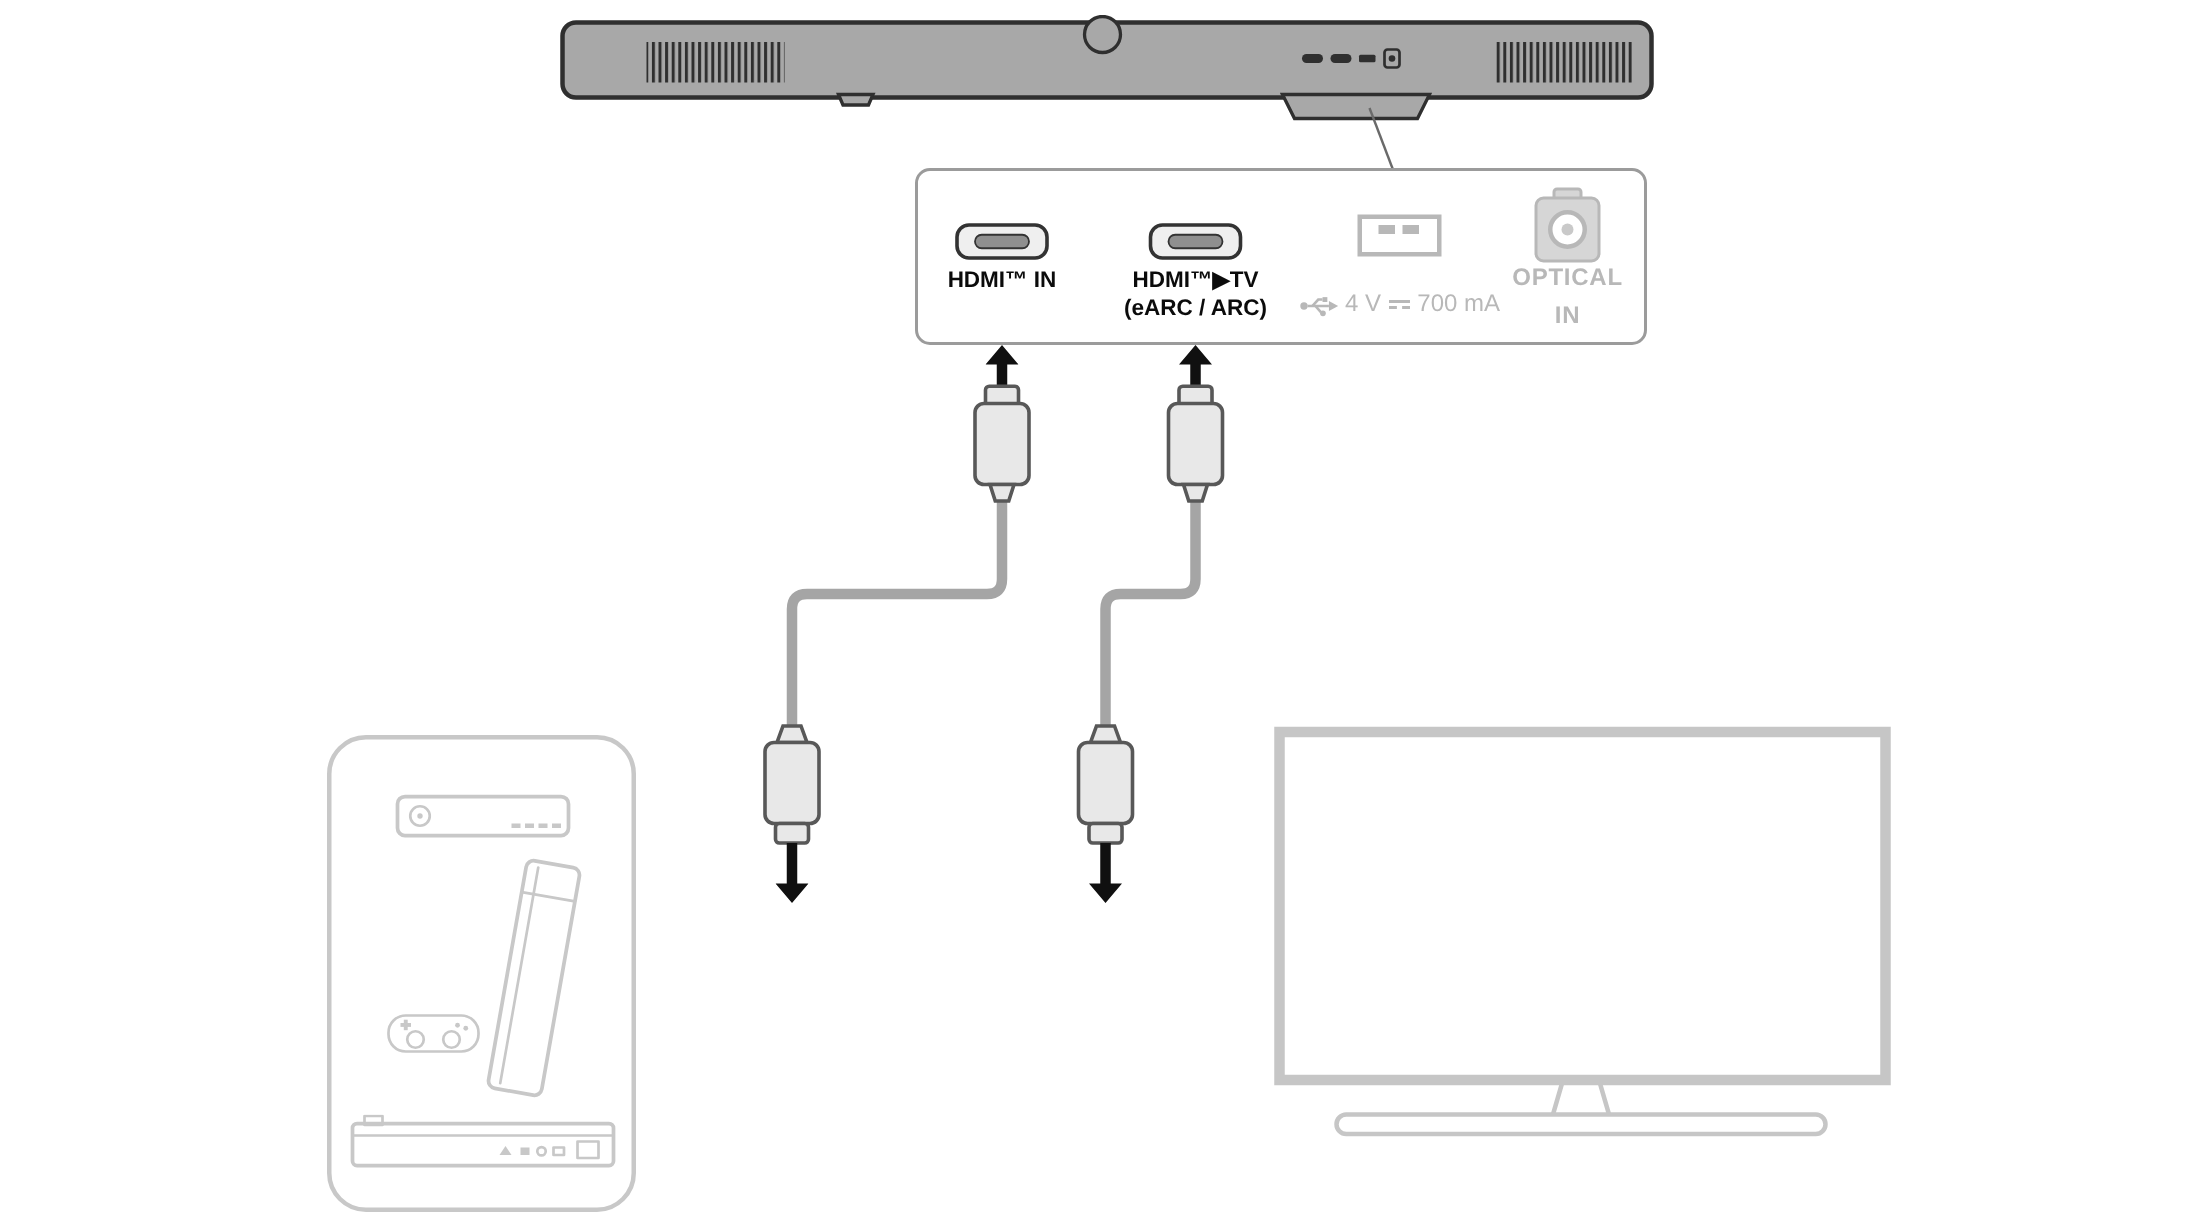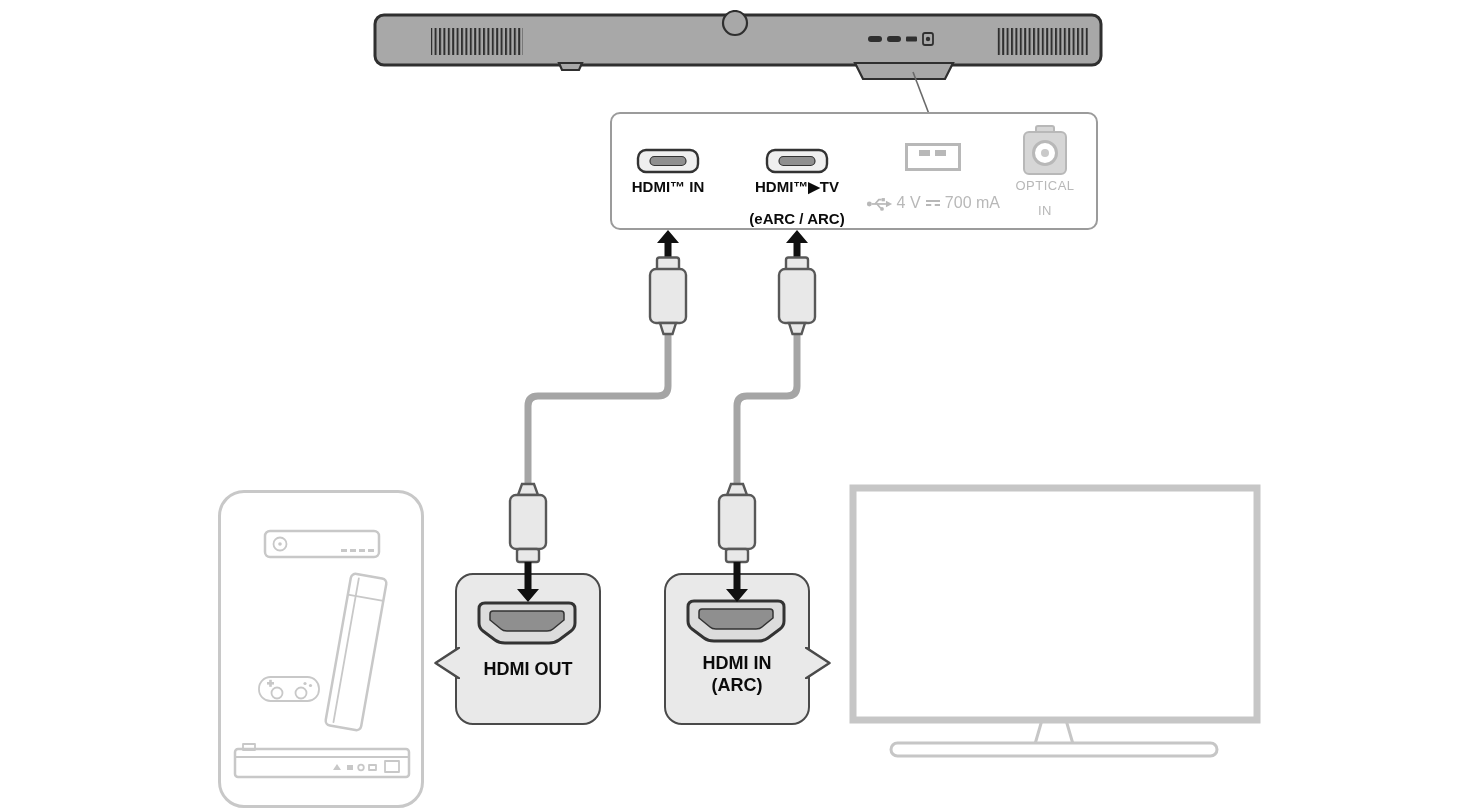--- a/index.html
+++ b/index.html
@@ -20,21 +20,21 @@
          border:2px solid var(--panel-border,#9b9b9b);border-radius:10px;z-index:1}
   .smp-outer{fill:#efefef;stroke:var(--port-stroke,#3a3a3a);stroke-width:2.4}
   .smp-slot{fill:var(--port-slot,#9a9a9a);stroke:var(--port-stroke,#3a3a3a);stroke-width:1.2}
   .usb-outer{fill:#fff;stroke:var(--inactive,#b8b8b8);stroke-width:3}
   .inactive-fill{fill:var(--inactive,#b8b8b8)}
   .usb-line{fill:none;stroke:var(--inactive,#b8b8b8);stroke-width:1.8}
   .opt-part{fill:var(--optical-fill,#d6d6d6);stroke:var(--inactive,#b8b8b8);stroke-width:2}
   .opt-ring{fill:#fff;stroke:var(--inactive,#b8b8b8);stroke-width:3}
   .opt-hole{fill:#c9c9c9}
   .plabel{position:absolute;text-align:center;font-size:15px;font-weight:700;color:#0b0b0b;line-height:18px}
-  .gray-label{position:absolute;text-align:center;font-size:13px;font-weight:400;
+  .gray-label{position:absolute;text-align:center;font-size:16px;font-weight:700;
               color:var(--inactive,#b8b8b8);line-height:19px;letter-spacing:.5px}
   .usb-cap{position:absolute;display:flex;align-items:center;justify-content:center;gap:4px;
            color:var(--inactive,#b8b8b8);font-size:16px;white-space:nowrap}
   .dc{display:inline-flex;flex-direction:column;gap:2.5px;width:15px;margin:0 1px}
   .dc i{display:block;height:0;border-top:2px solid var(--inactive,#b8b8b8)}
   .dc i.dash{border-top-style:dashed}
 
   
   .arrow{fill:var(--arrow,#101010)}
   .plug{fill:var(--plug-fill,#e8e8e8);stroke:var(--plug-stroke,#585858);stroke-width:2.4}
@@ -98,21 +98,21 @@
       <rect x="2" y="2" width="60" height="22" rx="8" class="smp-outer"></rect>
       <rect x="14" y="8.5" width="36" height="9" rx="4.5" class="smp-slot"></rect>
     </svg>
     <div class="plabel" style="left:-2px;top:64px;width:116px">HDMI™ IN</div>
 
     <svg class="abs" style="left:153px;top:34px" width="64" height="26" viewBox="0 0 64 26">
       <rect x="2" y="2" width="60" height="22" rx="8" class="smp-outer"></rect>
       <rect x="14" y="8.5" width="36" height="9" rx="4.5" class="smp-slot"></rect>
     </svg>
     <div class="plabel" style="left:127px;top:64px;width:116px">HDMI™▶TV</div>
-    <div class="plabel" style="left:127px;top:96px;width:116px">(eARC / ARC)</div>
+    <div class="plabel" style="left:127px;top:83px;width:116px">(eARC / ARC)</div>
 
     <svg class="abs" style="left:292px;top:28px" width="58" height="30" viewBox="0 0 58 30">
       <rect x="2.5" y="2.5" width="53" height="25" class="usb-outer"></rect>
       <rect x="15" y="8" width="11" height="6" class="inactive-fill"></rect>
       <rect x="31" y="8" width="11" height="6" class="inactive-fill"></rect>
     </svg>
     <div class="usb-cap" style="left:254px;top:80px;width:134px">
       <svg width="28" height="17" viewBox="0 0 28 17">
         <circle cx="3.5" cy="9" r="2.6" class="inactive-fill"></circle>
         <path d="M6,9 H21" class="usb-line"></path>
@@ -168,42 +168,21 @@
       <rect x="67" y="13" width="36" height="54" rx="6" class="plug"></rect>
       <path d="M77,67 h16 l-3.5,11 h-9 z" class="plug"></path>
     </g>
     <g>
       <path d="M19,228 h12 l4,11 h-20 z" class="plug"></path>
       <rect x="7" y="239" width="36" height="54" rx="6" class="plug"></rect>
       <rect x="14" y="293" width="22" height="13" rx="2.5" class="plug"></rect>
     </g>
   </svg>
 
-  <div class="callout" style="left:455px;top:573px">
-    <svg class="tail" style="left:-23px" width="26" height="32" viewBox="0 0 26 32">
-      <path d="M26,0 L1.5,16 L26,32" class="tail-shape"></path>
-    </svg>
-    <svg class="abs" style="left:18px;top:26px" width="104" height="46" viewBox="0 0 104 46">
-      <path d="M10,2 H94 Q100,2 100,8 V22 Q100,27 96,30 L84,39 Q80,42 74,42 H30 Q24,42 20,39 L8,30 Q4,27 4,22 V8 Q4,2 10,2 Z" class="hport-outer"></path>
-      <path d="M18,10 H86 Q89,10 89,13 V19 L78,28 Q76,30 72,30 H32 Q28,30 26,28 L15,19 V13 Q15,10 18,10 Z" class="hport-slot"></path>
-    </svg>
-    <div class="clabel" style="top:84px">HDMI OUT</div>
-  </div>
-
-  <div class="callout" style="left:664px;top:573px">
-    <svg class="tail" style="right:-23px" width="26" height="32" viewBox="0 0 26 32">
-      <path d="M0,0 L24.5,16 L0,32" class="tail-shape"></path>
-    </svg>
-    <svg class="abs" style="left:18px;top:24px" width="104" height="46" viewBox="0 0 104 46">
-      <path d="M10,2 H94 Q100,2 100,8 V22 Q100,27 96,30 L84,39 Q80,42 74,42 H30 Q24,42 20,39 L8,30 Q4,27 4,22 V8 Q4,2 10,2 Z" class="hport-outer"></path>
-      <path d="M18,10 H86 Q89,10 89,13 V19 L78,28 Q76,30 72,30 H32 Q28,30 26,28 L15,19 V13 Q15,10 18,10 Z" class="hport-slot"></path>
-    </svg>
-    <div class="clabel" style="top:78px">HDMI IN</div>
-    <div class="clabel" style="top:100px">(ARC)</div>
-  </div>
+
 
   <svg class="abs" style="left:517px;top:562px;z-index:5" width="22" height="40" viewBox="0 0 22 40">
     <polygon points="11,40 0,27 7.5,27 7.5,0 14.5,0 14.5,27 22,27" class="arrow"></polygon>
   </svg>
   <svg class="abs" style="left:726px;top:562px;z-index:5" width="22" height="40" viewBox="0 0 22 40">
     <polygon points="11,40 0,27 7.5,27 7.5,0 14.5,0 14.5,27 22,27" class="arrow"></polygon>
   </svg>
 
   <div class="devices">
     <svg class="abs" style="left:42px;top:34px" width="118" height="34" viewBox="0 0 118 34">

